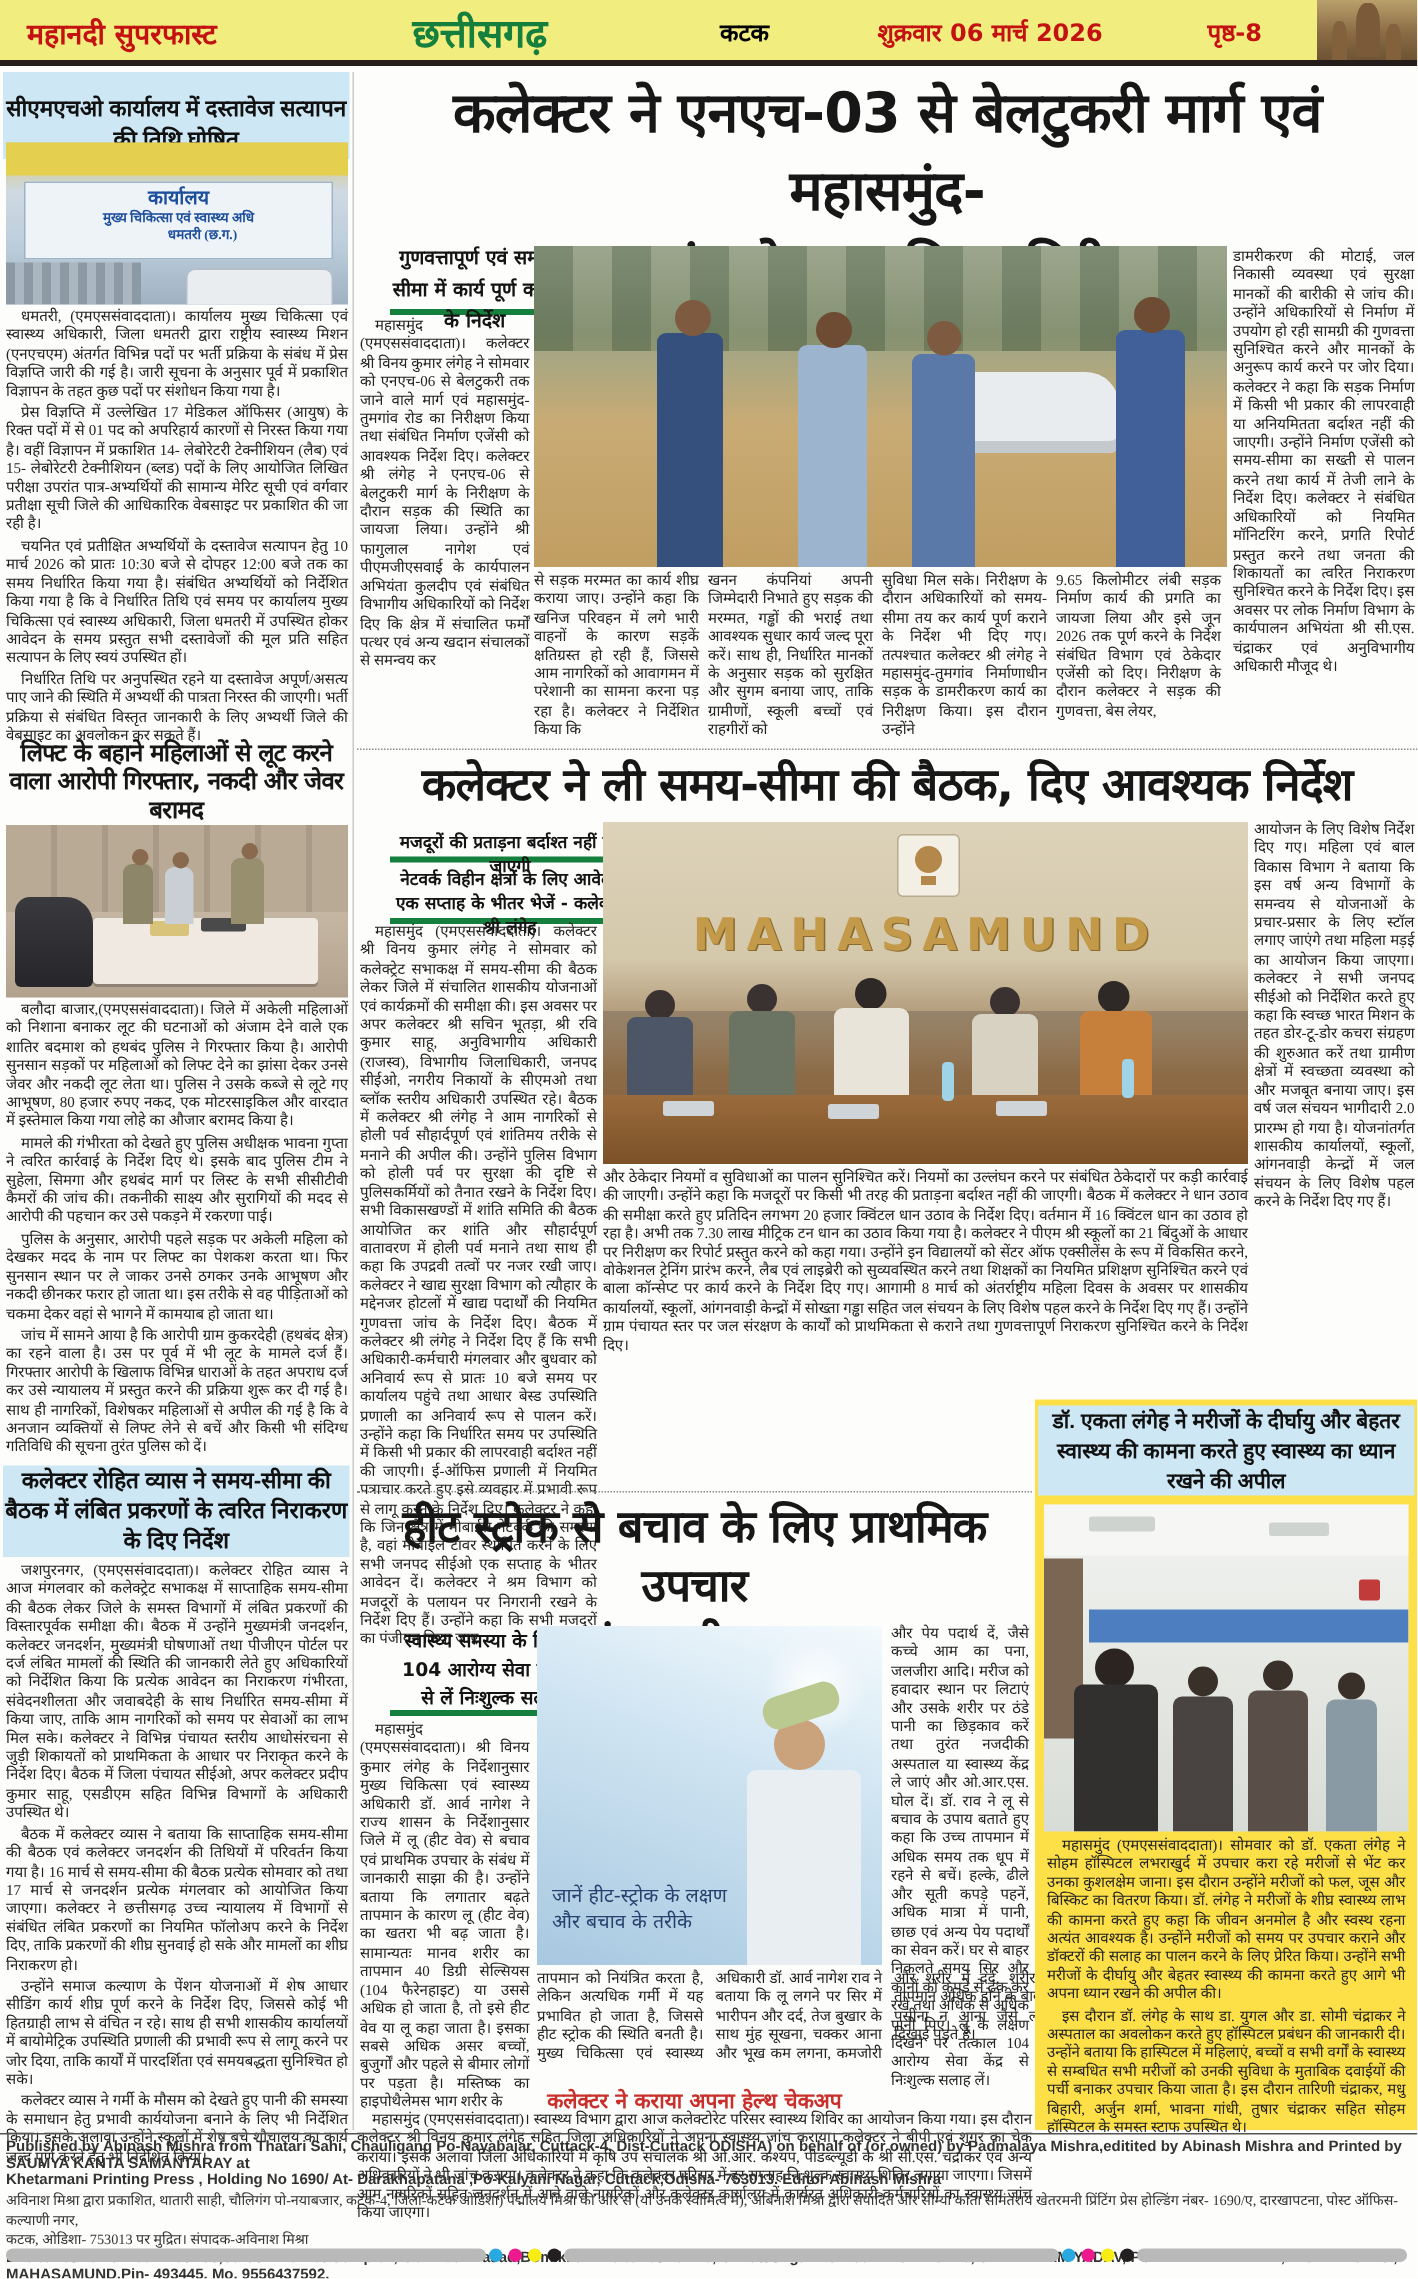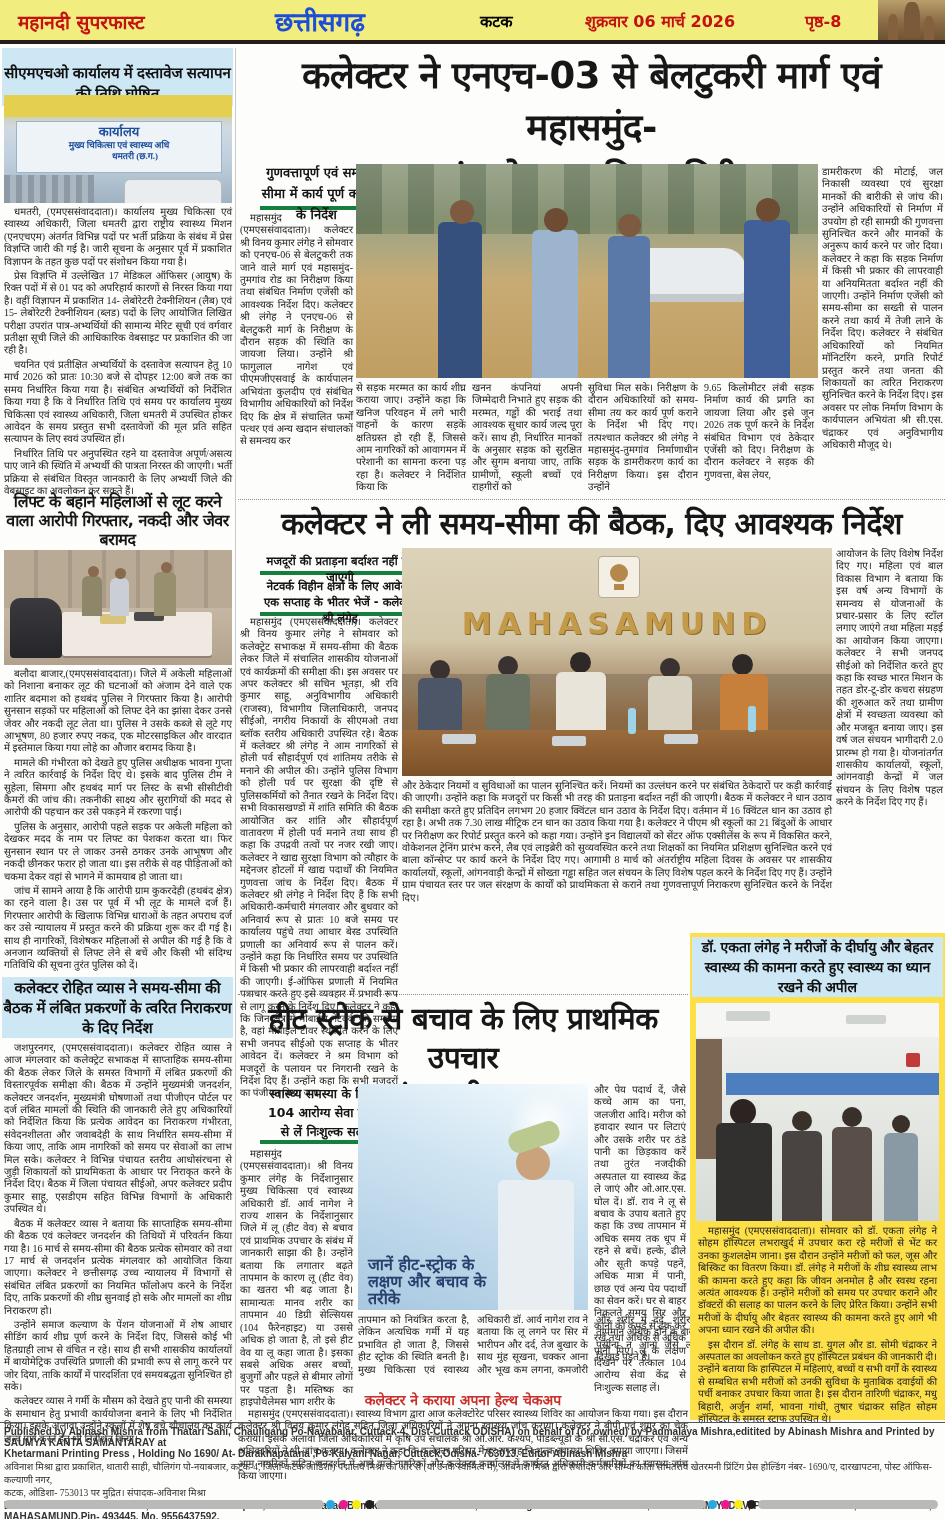--- a/index.html
+++ b/index.html
@@ -24,21 +24,21 @@
   .cmyk-dot{display:inline-block;width:9px;height:9px;border-radius:50%;margin:0 2px;vertical-align:middle;}
   .graybar{display:inline-block;height:9px;border-radius:5px;background:#b9b9b9;vertical-align:middle;}
 </style>
 </head>
 <body>
 
 <div id="page">
 
   <div class="abs" style="left:0;top:0;width:945px;height:40px;background:#f1ed7e;">
     <span class="abs" style="left:18px;top:9px;font-size:19px;font-weight:bold;color:#c41111;font-family:'DejaVu Sans',sans-serif;">महानदी सुपरफास्ट</span>
-    <span class="abs" style="left:275px;top:3px;font-size:26px;font-weight:bold;color:#1d4ed8;font-family:'DejaVu Sans',sans-serif;">छत्तीसगढ़</span>
+    <span class="abs" style="left:275px;top:3px;font-size:26px;font-weight:bold;color:#15803d;font-family:'DejaVu Sans',sans-serif;">छत्तीसगढ़</span>
     <span class="abs" style="left:480px;top:10px;font-size:16px;font-weight:bold;color:#000000;font-family:'DejaVu Sans',sans-serif;">कटक</span>
     <span class="abs" style="left:585px;top:10px;font-size:16px;font-weight:bold;color:#c41111;font-family:'DejaVu Sans',sans-serif;">शुक्रवार 06 मार्च 2026</span>
     <span class="abs" style="left:805px;top:10px;font-size:16px;font-weight:bold;color:#c41111;font-family:'DejaVu Sans',sans-serif;">पृष्ठ-8</span>
     <div class="abs photo" style="left:878px;top:0;width:67px;height:40px;background:linear-gradient(180deg,#b9a06b 0%,#8a6b45 55%,#6e5434 100%);">
       <div class="abs" style="left:26px;top:2px;width:16px;height:36px;background:#7a5a38;border-radius:40% 40% 0 0;"></div>
       <div class="abs" style="left:10px;top:14px;width:10px;height:26px;background:#84613d;border-radius:40% 40% 0 0;"></div>
       <div class="abs" style="left:46px;top:16px;width:10px;height:24px;background:#84613d;border-radius:40% 40% 0 0;"></div>
     </div>
   </div>
   <div class="abs" style="left:0;top:40px;width:945px;height:4px;background:#241d1a;"></div>
@@ -189,21 +189,21 @@
 
   <div class="abs body-txt" style="left:240px;top:1148px;width:113px;height:240px;">
     <p>महासमुंद (एमएससंवाददाता)। श्री विनय कुमार लंगेह के निर्देशानुसार मुख्य चिकित्सा एवं स्वास्थ्य अधिकारी डॉ. आर्व नागेश ने राज्य शासन के निर्देशानुसार जिले में लू (हीट वेव) से बचाव एवं प्राथमिक उपचार के संबंध में जानकारी साझा की है। उन्होंने बताया कि लगातार बढ़ते तापमान के कारण लू (हीट वेव) का खतरा भी बढ़ जाता है। सामान्यतः मानव शरीर का तापमान 40 डिग्री सेल्सियस (104 फैरेनहाइट) या उससे अधिक हो जाता है, तो इसे हीट वेव या लू कहा जाता है। इसका सबसे अधिक असर बच्चों, बुजुर्गों और पहले से बीमार लोगों पर पड़ता है। मस्तिष्क का हाइपोथैलेमस भाग शरीर के</p>
   </div>
 
   <div class="abs photo" style="left:358px;top:1084px;width:230px;height:226px;background:linear-gradient(200deg,#f4fafd 0%,#cfe4f2 40%,#a8c8e0 100%);">
     <div class="abs" style="left:150px;top:6px;width:70px;height:70px;border-radius:50%;background:radial-gradient(circle,#ffffff 0%,rgba(255,255,255,0.0) 70%);"></div>
     <div class="headc" style="left:158px;top:62px;width:34px;height:34px;background:#caa27c;position:absolute;"></div>
     <div class="abs" style="left:150px;top:42px;width:52px;height:22px;background:#b9c98f;border-radius:10px;transform:rotate(-18deg);"></div>
     <div class="abs fig" style="left:140px;top:96px;width:76px;height:130px;background:#e8eef2;"></div>
-    <div class="abs" style="left:10px;top:172px;width:130px;color:#27406e;font-family:'DejaVu Sans',sans-serif;font-weight:bold;font-size:16px;line-height:17px;">जानें हीट-स्ट्रोक के लक्षण और बचाव के तरीके</div>
+    <div class="abs" style="left:10px;top:172px;width:130px;color:#27406e;font-family:'DejaVu Sans',sans-serif;font-weight:normal;font-size:13px;line-height:17px;">जानें हीट-स्ट्रोक के लक्षण और बचाव के तरीके</div>
   </div>
 
   <div class="abs body-txt" style="left:358px;top:1314px;width:230px;height:72px;column-count:2;column-gap:8px;">
     <p style="text-indent:0;">तापमान को नियंत्रित करता है, लेकिन अत्यधिक गर्मी में यह प्रभावित हो जाता है, जिससे हीट स्ट्रोक की स्थिति बनती है। मुख्य चिकित्सा एवं स्वास्थ्य अधिकारी डॉ. आर्व नागेश राव ने बताया कि लू लगने पर सिर में भारीपन और दर्द, तेज बुखार के साथ मुंह सूखना, चक्कर आना और भूख कम लगना, कमजोरी और शरीर में दर्द, शरीर का तापमान अधिक होने के बावजूद पसीना न आना जैसे लक्षण दिखाई पड़ते हैं।</p>
   </div>
 
   <div class="abs body-txt" style="left:594px;top:1084px;width:92px;height:302px;">
     <p style="text-indent:0;">और पेय पदार्थ दें, जैसे कच्चे आम का पना, जलजीरा आदि। मरीज को हवादार स्थान पर लिटाएं और उसके शरीर पर ठंडे पानी का छिड़काव करें तथा तुरंत नजदीकी अस्पताल या स्वास्थ्य केंद्र ले जाएं और ओ.आर.एस. घोल दें। डॉ. राव ने लू से बचाव के उपाय बताते हुए कहा कि उच्च तापमान में अधिक समय तक धूप में रहने से बचें। हल्के, ढीले और सूती कपड़े पहनें, अधिक मात्रा में पानी, छाछ एवं अन्य पेय पदार्थों का सेवन करें। घर से बाहर निकलते समय सिर और कानों को कपड़े से ढंक कर रखें तथा अधिक से अधिक पानी पिएं। लू के लक्षण दिखने पर तत्काल 104 आरोग्य सेवा केंद्र से निःशुल्क सलाह लें।</p>
   </div>
 

